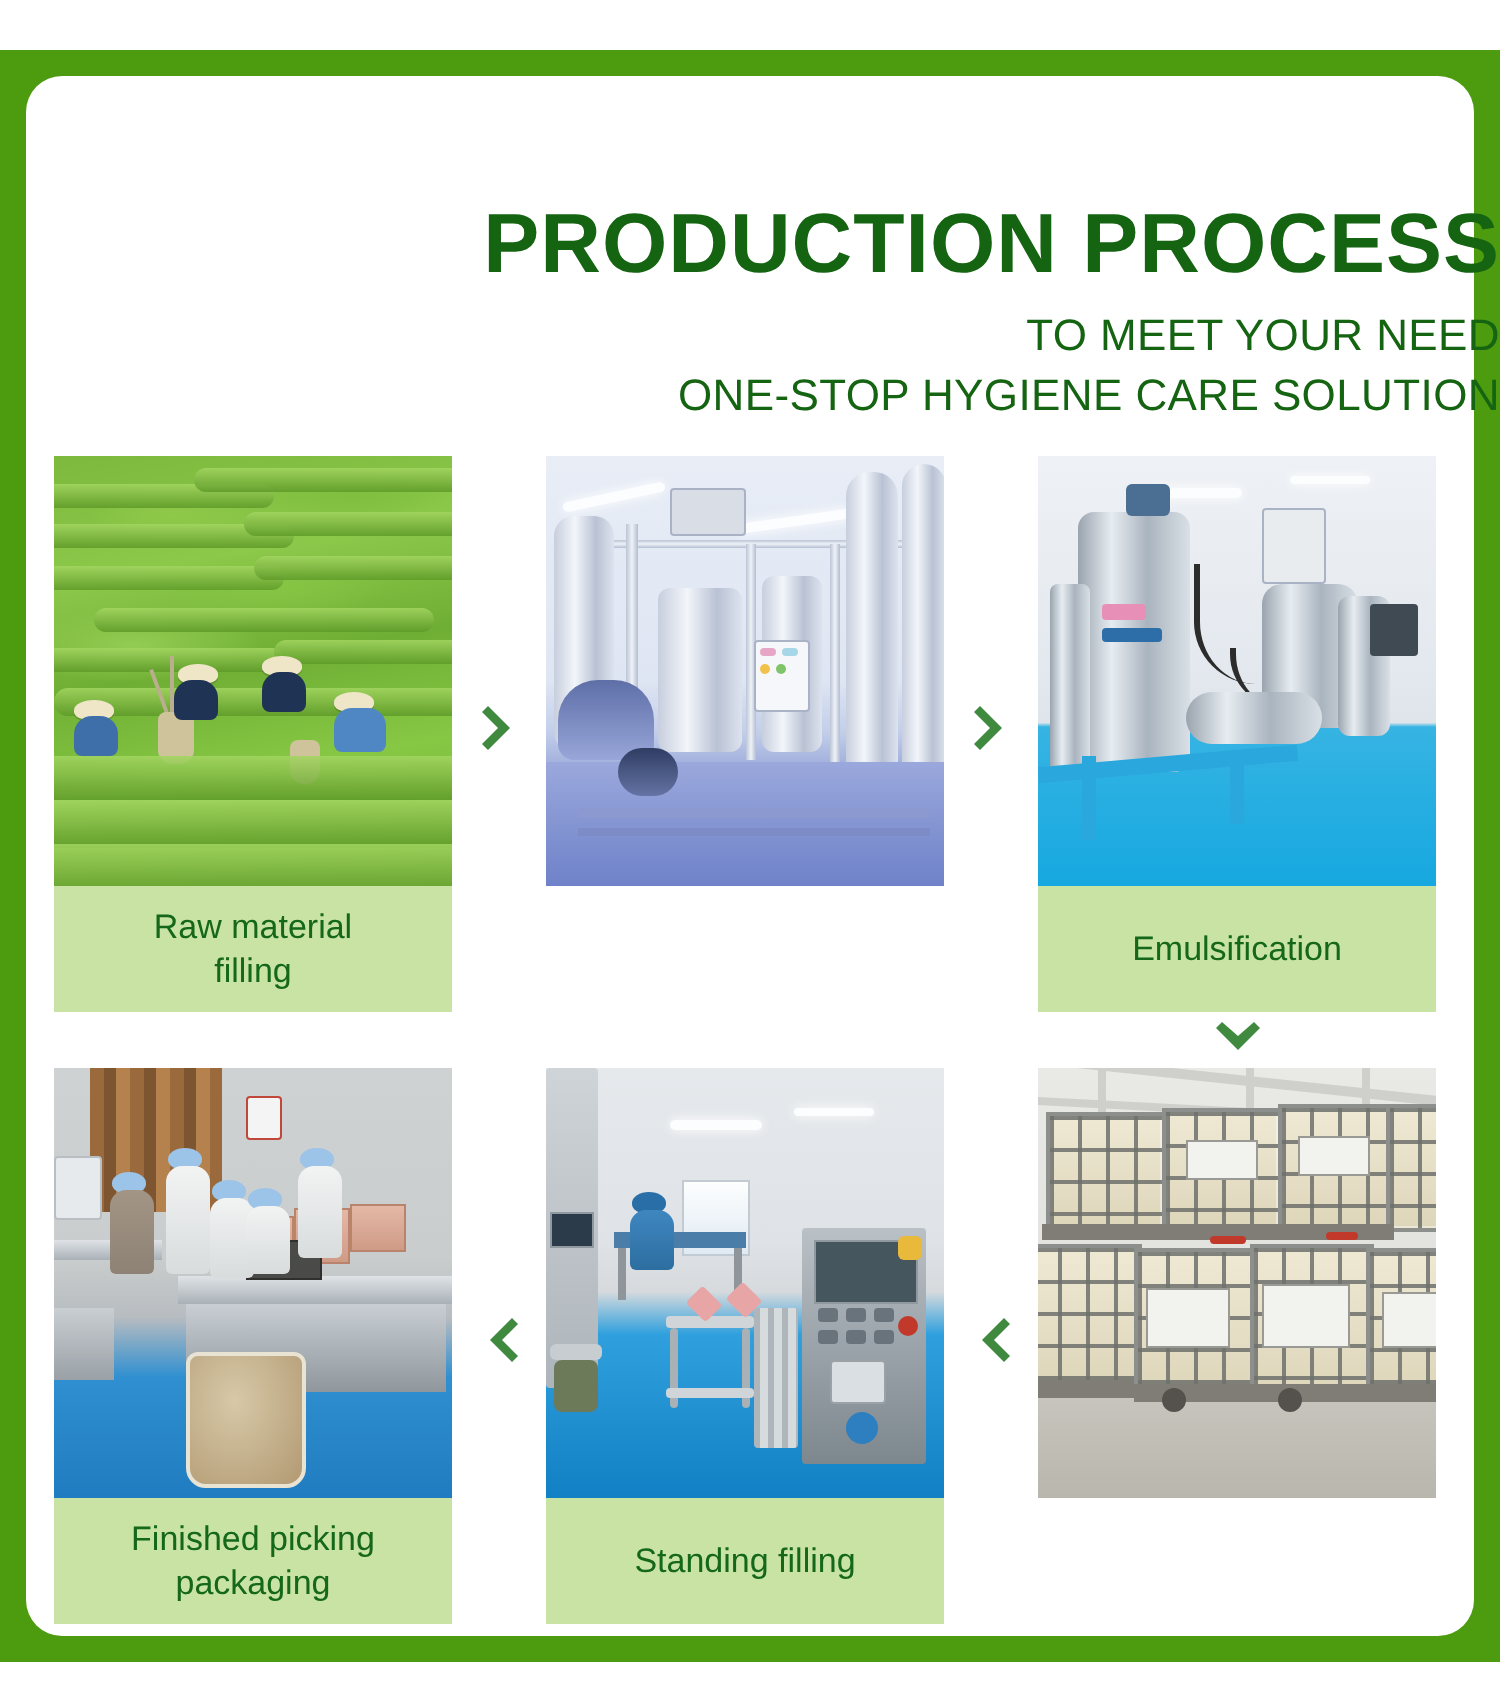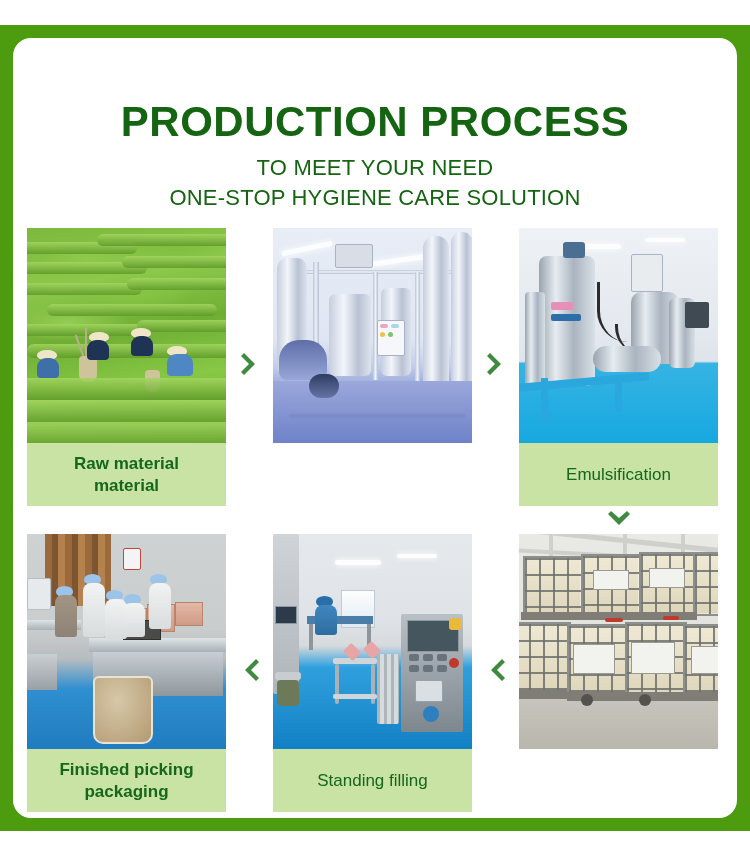--- a/index.html
+++ b/index.html
@@ -49,21 +49,21 @@
     width: 750px;
     height: 846px;
   }
 
   
   .header {
     position: absolute;
     left: 0;
     top: 98px;
     width: 750px;
-    text-align: center;
+    text-align: right;
   }
   .title {
     font-size: 42px;
     font-weight: bold;
     color: #156412;
     letter-spacing: 0.5px;
     line-height: 48px;
     margin: 0;
   }
   .subtitle-line {
@@ -118,21 +118,21 @@
     color: #15671a;
     font-size: 17px;
     line-height: 21px;
     display: flex;
     align-items: center;
     justify-content: center;
     text-align: center;
     box-sizing: border-box;
     padding: 0 6px;
   }
-  .card-label.two-line { line-height: 22px; font-weight: bold; }
+  .card-label.two-line { line-height: 22px; }
 
   
   .arrow {
     position: absolute;
     width: 46px;
     height: 36px;
     top: 118px;
     color: #3f8a3f;
     display: flex;
     align-items: center;
@@ -291,21 +291,21 @@
               <div class="hat"></div>
                 <div class="body"></div>
             </div>
             <div class="hedge" style="left:-20px;top:150px;width:240px;height:22px;"></div>
             <div class="hedge" style="left:-20px;top:172px;width:240px;height:24px;"></div>
             <div class="hedge" style="left:-20px;top:194px;width:240px;height:26px;"></div>
           </div>
           <div class="card-label two-line">
             <span>
               <span>Raw material</span><br>
-              <span>material</span>
+              <span>filling</span>
             </span>
           </div>
         </div>
 
         <div class="arrow a1">
           <svg width="20" height="26" viewBox="0 0 20 26" aria-hidden="true">
             <path d="M4 2 L15 13 L4 24 L1 21 L9 13 L1 5 Z" fill="#3f8a3f"></path>
           </svg>
         </div>
 

